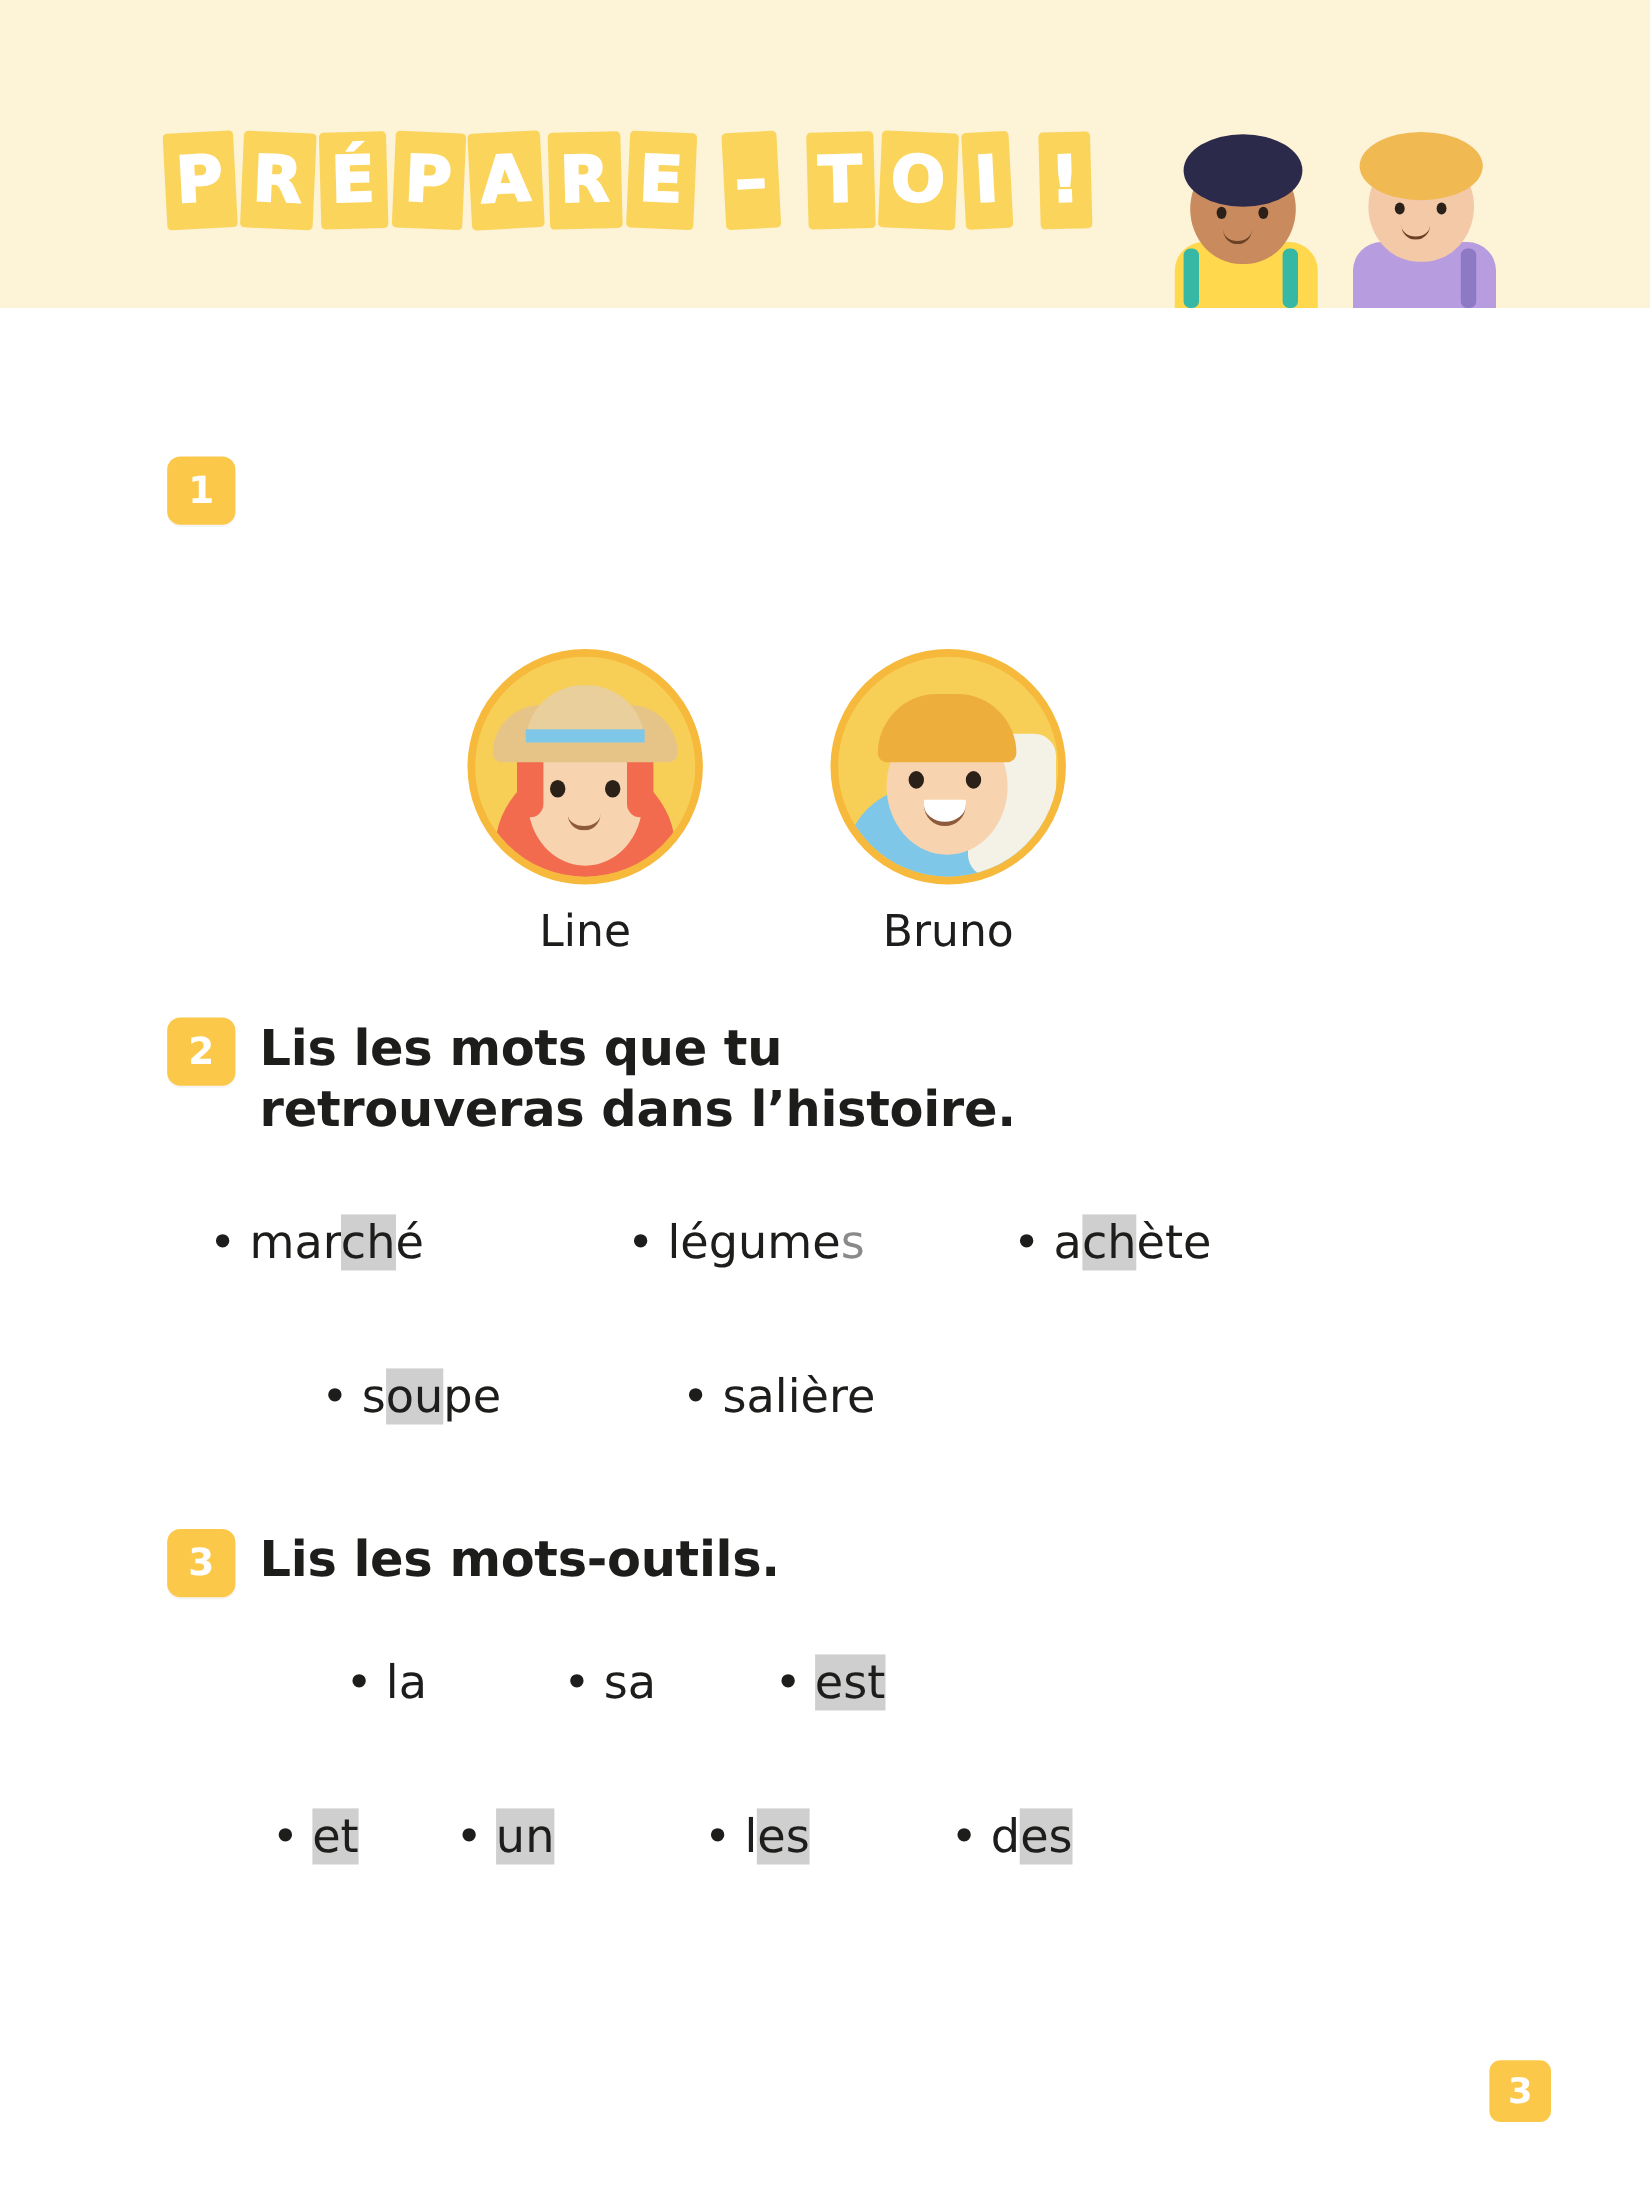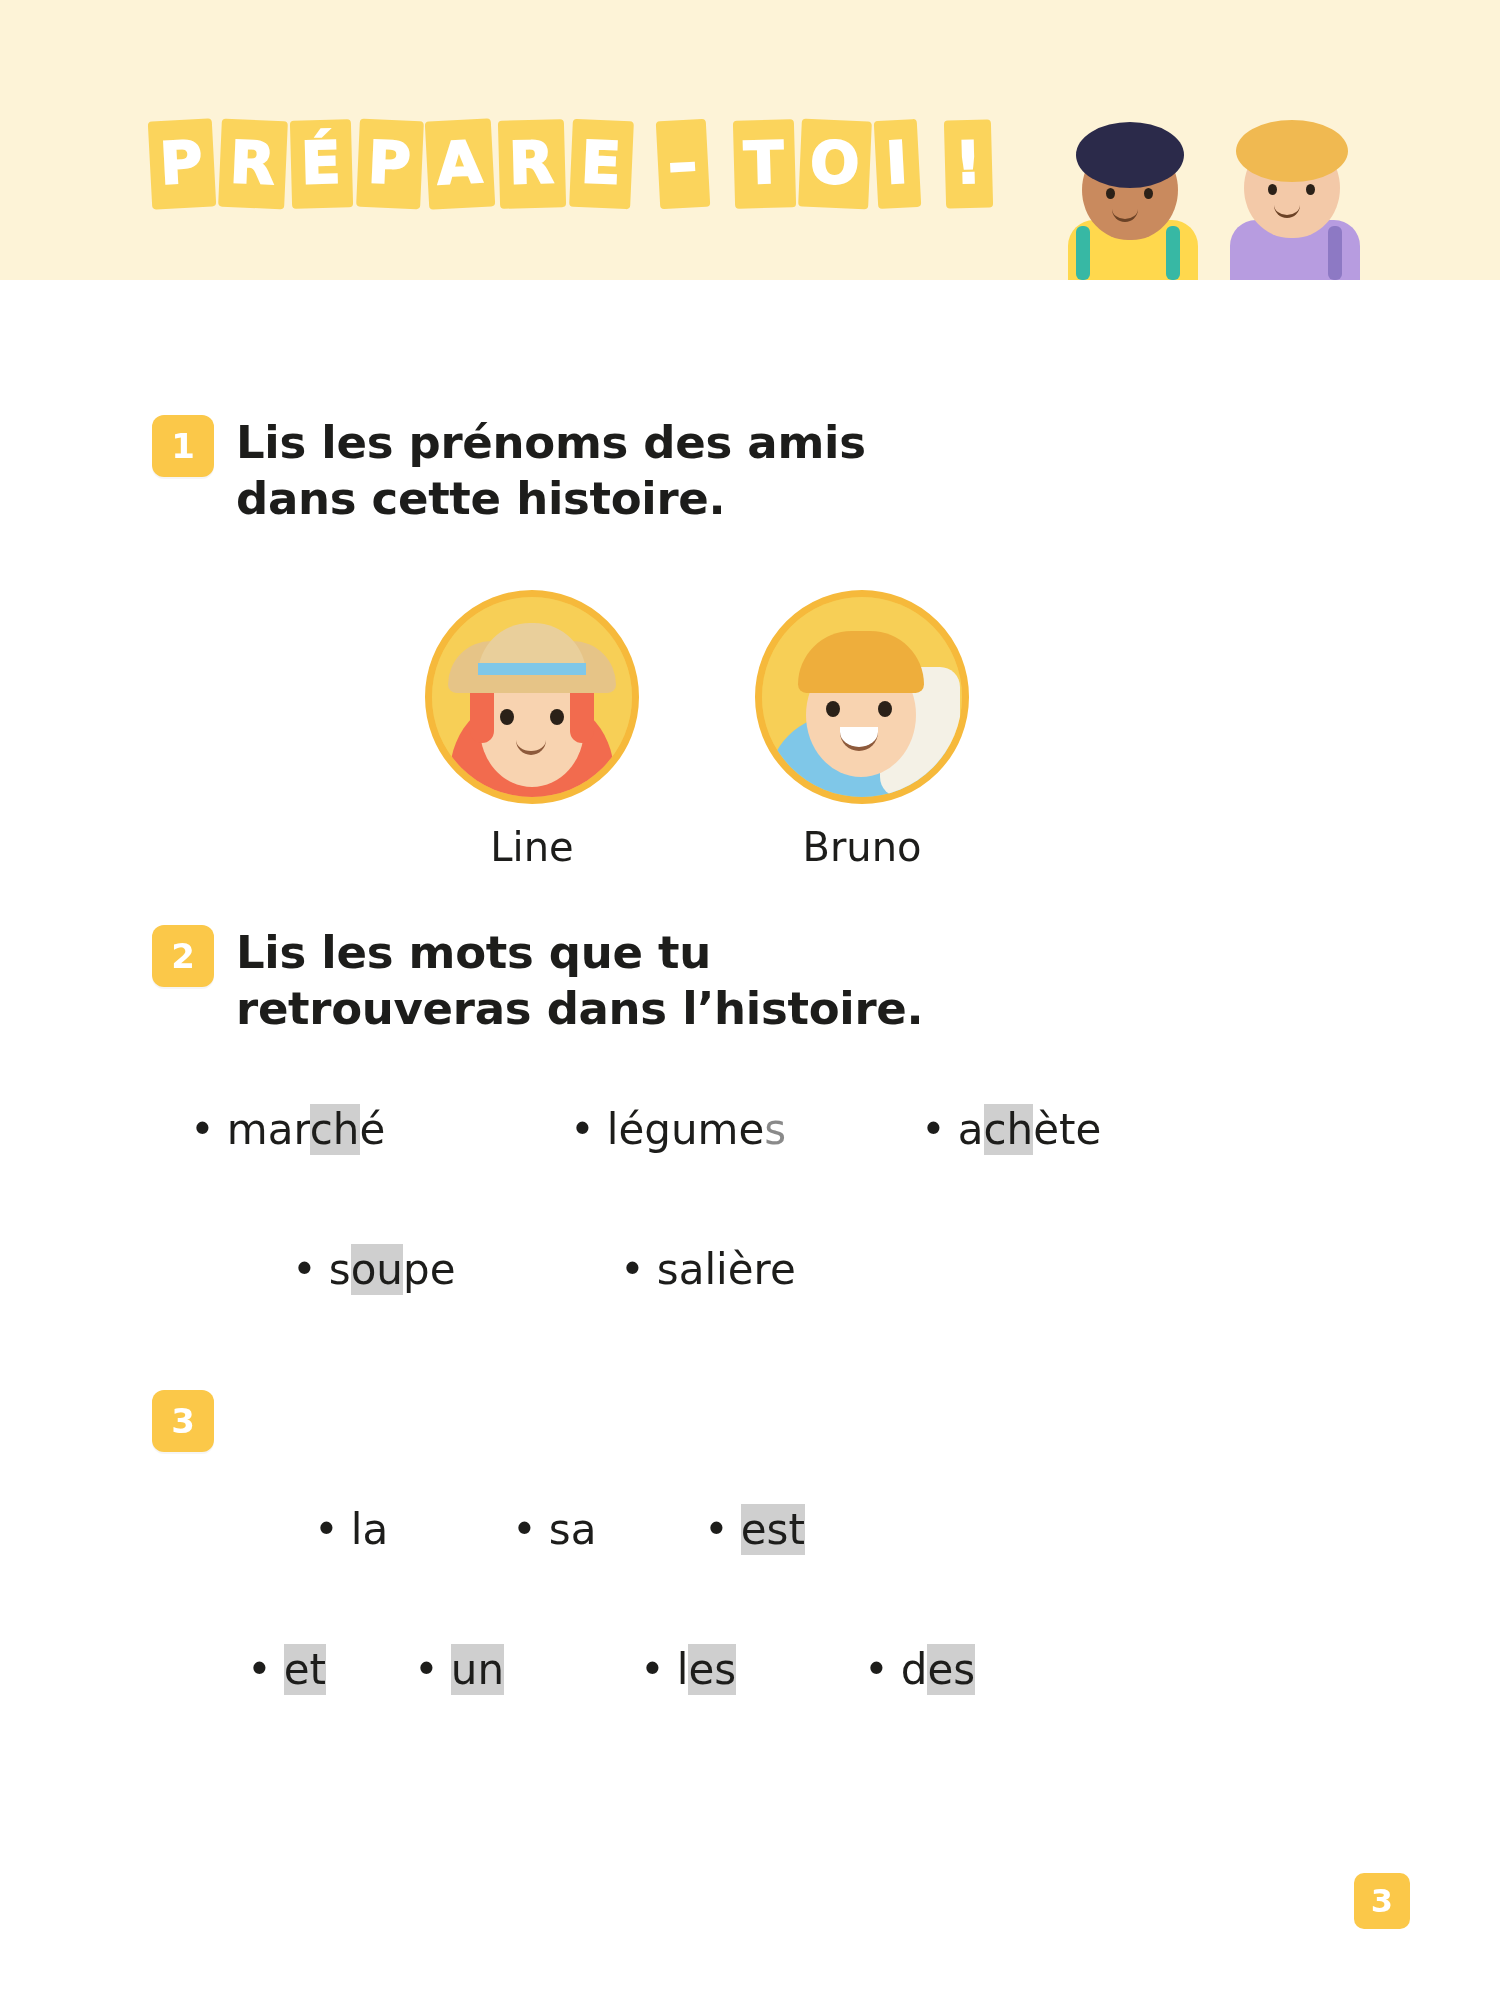--- a/index.html
+++ b/index.html
@@ -255,21 +255,20 @@
     <div class="eye" style="left:48px; top:76px;"></div>
     <div class="eye" style="left:86px; top:76px;"></div>
     <div class="mouth" style="left:54px; top:94px;"></div>
   </div>
 </div>
 
 <div class="content">
 
   <div class="task task1">
     <div class="num-badge">1</div>
-    <div class="task-text" style="max-width:700px;">Lis les prénoms des amis dans cette histoire.</div>
   </div>
 
   <div class="avatars">
     <div class="avatar-item" style="left:260px; top:0;">
       <div class="avatar-circle">
         <div style="position:absolute;left:0;top:0;width:200px;height:200px;background:#f7cf56;"></div>
         <div style="position:absolute;left:18px;top:96px;width:164px;height:110px;background:#f26b4e;border-radius:80px 80px 0 0;"></div>
         <div style="position:absolute;left:48px;top:74px;width:104px;height:116px;background:#f8d3b0;border-radius:52px/58px;"></div>
         <div style="position:absolute;left:38px;top:82px;width:24px;height:64px;background:#f26b4e;border-radius:14px;"></div>
         <div style="position:absolute;left:138px;top:82px;width:24px;height:64px;background:#f26b4e;border-radius:14px;"></div>
@@ -319,20 +318,21 @@
     <div class="word" style="left:140px;">
       <span class="bullet">•</span><span>s</span><span class="hl">ou</span><span>pe</span>
     </div>
     <div class="word" style="left:432px;margin-left:36px;">
       <span class="bullet">•</span><span>salière</span>
     </div>
   </div>
 
   <div class="task task3">
     <div class="num-badge">3</div>
+    <div class="task-text" style="max-width:780px;">Lis les mots-outils.</div>
   </div>
 
   <div class="word-row" style="top:1225px;">
     <div class="word" style="left:162px;">
       <span class="bullet">•</span><span>la</span>
     </div>
     <div class="word" style="left:360px;">
       <span class="bullet">•</span><span>sa</span>
     </div>
     <div class="word" style="left:552px;">

